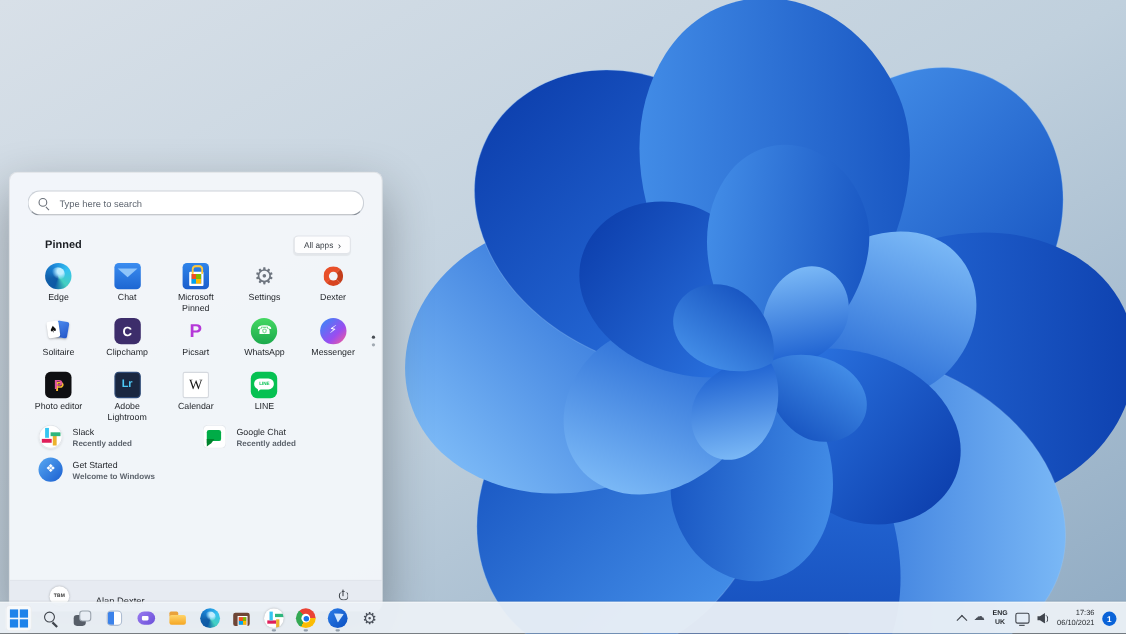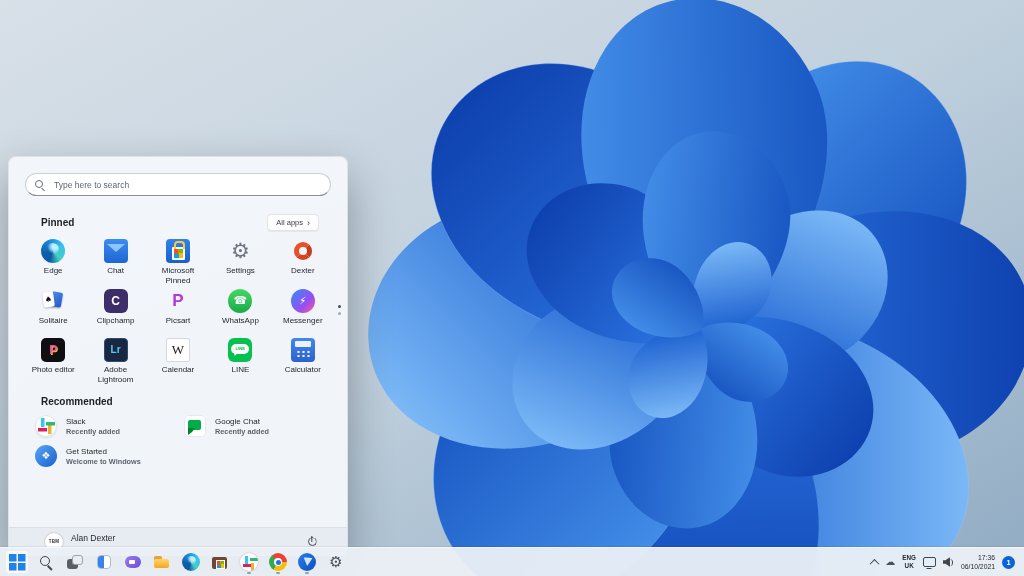--- a/index.html
+++ b/index.html
@@ -42,21 +42,21 @@
   .pagedots i.d2{background:#a2aab3;}
   .recgrid{display:grid;grid-template-columns:1fr 1fr;padding:2px 14px 0 26px;row-gap:8px;}
   .recitem{display:flex;align-items:center;gap:9px;border-radius:4px;}
   .rectext{display:flex;flex-direction:column;gap:1px;}
   .rectitle{font-size:8px;color:#24272c;}
   .recsub{font-size:7.3px;color:#5d646d;font-weight:bold;}
   .userbar{position:absolute;left:0;right:0;bottom:0;height:28px;
     background:rgba(229,234,241,.9);border-top:1px solid rgba(0,0,0,.05);
     border-radius:0 0 8px 8px;display:flex;align-items:center;
     padding:0 26px 0 36px;box-sizing:border-box;justify-content:space-between;}
-  .userleft{display:flex;align-items:flex-start;gap:8px;}
+  .userleft{display:flex;align-items:flex-end;gap:24px;}
   .avatar{width:18px;height:18px;border-radius:50%;background:#fff;
     box-shadow:0 0 2px rgba(0,0,0,.3);display:flex;align-items:center;
     justify-content:center;font-size:4.5px;font-weight:700;color:#333;letter-spacing:.2px;}
   .username{font-size:8.5px;color:#24272c;}
   .powerbtn{width:18px;height:18px;border-radius:4px;display:flex;align-items:center;
     justify-content:center;}
   .pwr{position:relative;width:11px;height:11px;}
   .pwr::before{content:"";position:absolute;inset:1px;border:1.3px solid #43484f;
     border-radius:50%;clip-path:polygon(0 18%,35% 18%,35% 0,65% 0,65% 18%,100% 18%,100% 100%,0 100%);}
   .pwr::after{content:"";position:absolute;left:50%;top:0;width:1.4px;height:5.5px;
@@ -362,34 +362,27 @@
         <div class="cell">
           <div class="ap wikipedia"></div>
           <div class="lab">Calendar</div>
         </div>
 
         <div class="cell">
           <div class="ap line"></div>
           <div class="lab">LINE</div>
         </div>
 
-        <div class="cell">
-          <div class="ap calculator"></div>
-          <div class="lab">Calculator</div>
-        </div>
       </div>
 
     <div class="pagedots">
       <i class="d1"></i>
         <i class="d2"></i>
     </div>
 
-    <div class="secthead" style="margin-top:12px;">
-      <span class="sectlabel">Recommended</span>
-    </div>
 
     <div class="recgrid">
 
         <div class="recitem">
           <div class="ric slack"></div>
           <div class="rectext">
             <span class="rectitle">Slack</span>
             <span class="recsub">Recently added</span>
           </div>
         </div>

